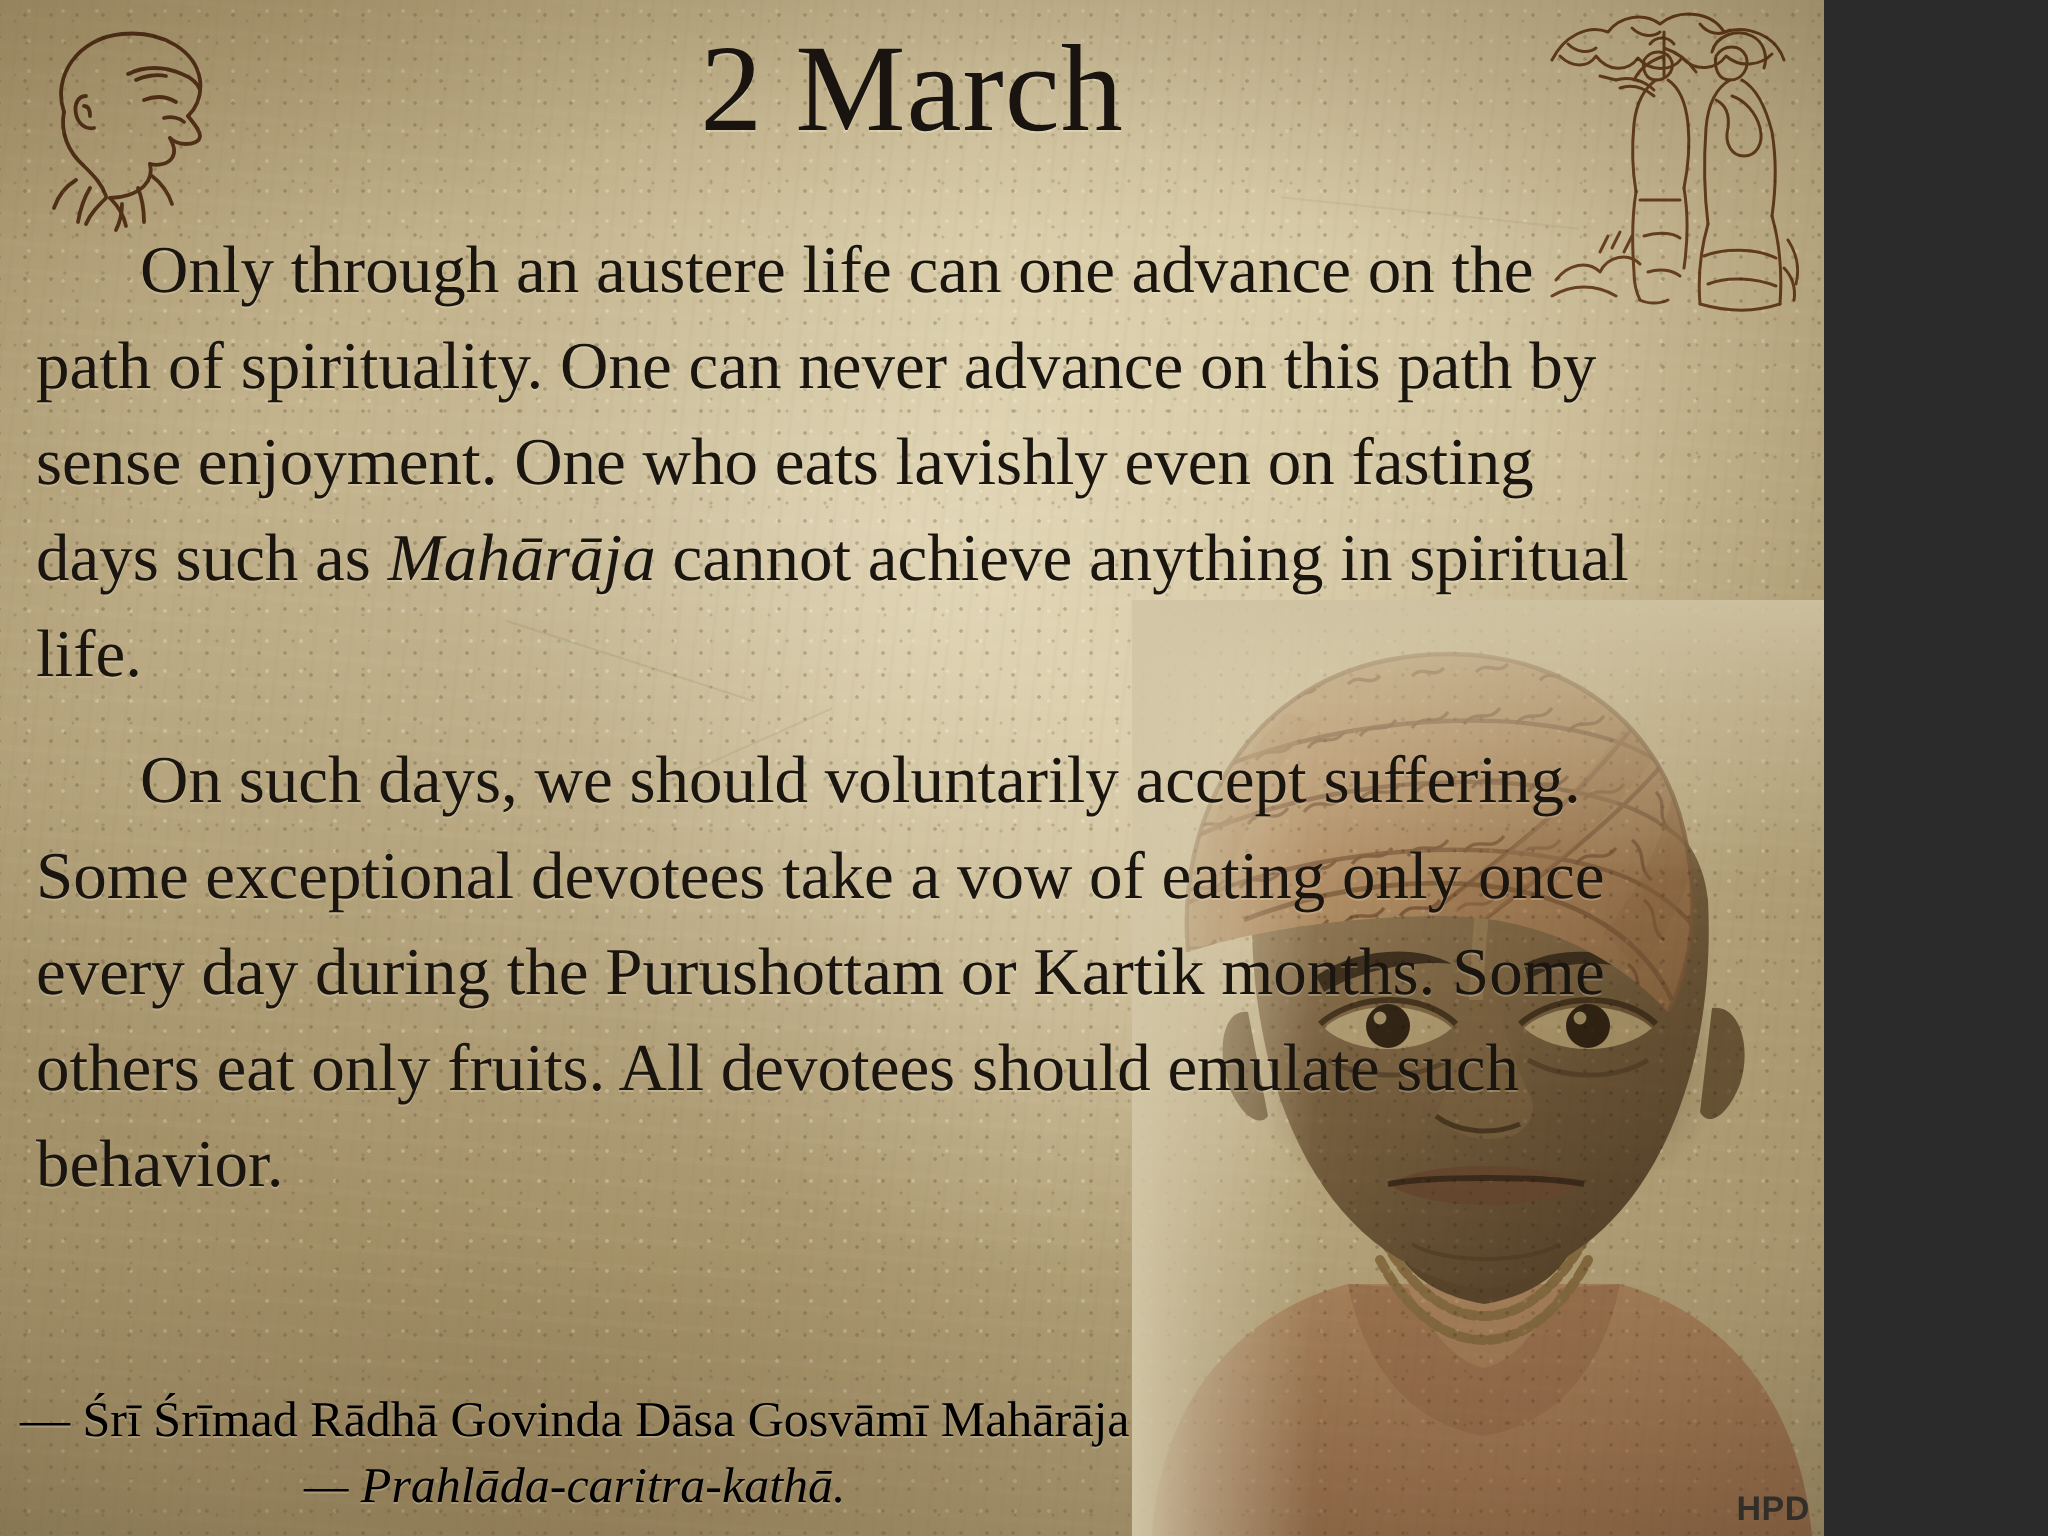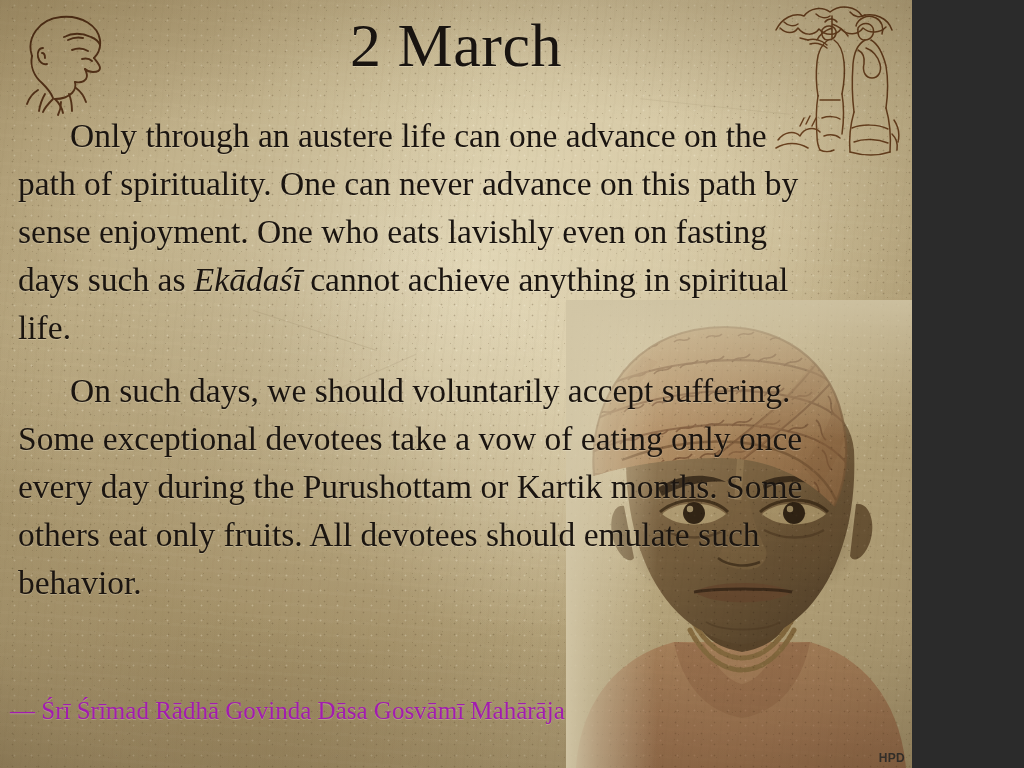--- a/index.html
+++ b/index.html
@@ -124,34 +124,34 @@
     text-shadow: 0 1px 0 rgba(255,250,232,0.22);
   }
   #quote-block p { margin: 0; text-indent: 52px; }
   #quote-block p.p2 { margin-top: 15px; }
   .it { font-style: italic; }
 
   #attribution {
     position: absolute;
     left: 10px;
     top: 694px;
-    color: #a21caf;
+    color: #000000;
     font-size: 25px;
     line-height: 33px;
     text-shadow: 0 1px 0 rgba(255,250,232,0.22);
     text-align: center;
   }
   #attribution .src { font-style: italic; }
 
   #watermark {
     position: absolute;
     right: 7px;
     bottom: 3px;
     font-family: "Liberation Sans", sans-serif;
-    font-size: 12px;
+    font-size: 17px;
     font-weight: 700;
     color: #2c2a27;
     letter-spacing: 0.3px;
     opacity: 0.92;
   }
 </style>
 </head>
 <body>
 
 <div id="card">
@@ -342,22 +342,23 @@
 
     <path d="M28 176 C22 108 58 44 128 30 C200 16 262 52 276 116 C284 152 280 182 268 206" fill="none" stroke="#a07f68" stroke-width="2.2" opacity="0.8"></path>
 
     <path d="M56 160 C96 144 150 136 196 146 C232 154 258 174 270 200" fill="none" stroke="#9c7a62" stroke-width="2.4" opacity="0.85"></path>
   </svg>
   <div id="saint-photo-fade"></div>
 
   <div id="title">2 March</div>
 
   <div id="quote-block">
-    <p class="p1"><span>Only through an austere life can one advance on the path of spirituality. One can never advance on this path by sense enjoyment. One who eats lavishly even on fasting days such as </span><span class="it">Ekādaśī</span><span> cannot achieve anything in spiritual life.</span></p>
+    <p class="p1"><span>Only through an austere life can one advance on the path of spirituality. One can never advance on this path by sense enjoyment. One who eats lavishly even on fasting days such as </span><span class="it">Mahārāja</span><span> cannot achieve anything in spiritual life.</span></p>
     <p class="p2">On such days, we should voluntarily accept suffering. Some exceptional devotees take a vow of eating only once every day during the Purushottam or Kartik months. Some others eat only fruits. All devotees should emulate such behavior.</p>
   </div>
 
   <div id="attribution">
     <div class="who">— Śrī Śrīmad Rādhā Govinda Dāsa Gosvāmī Mahārāja</div>
+    <div class="src">— Prahlāda-caritra-kathā.</div>
   </div>
 
   <div id="watermark">HPD</div>
 </div>
 
 </body></html>

